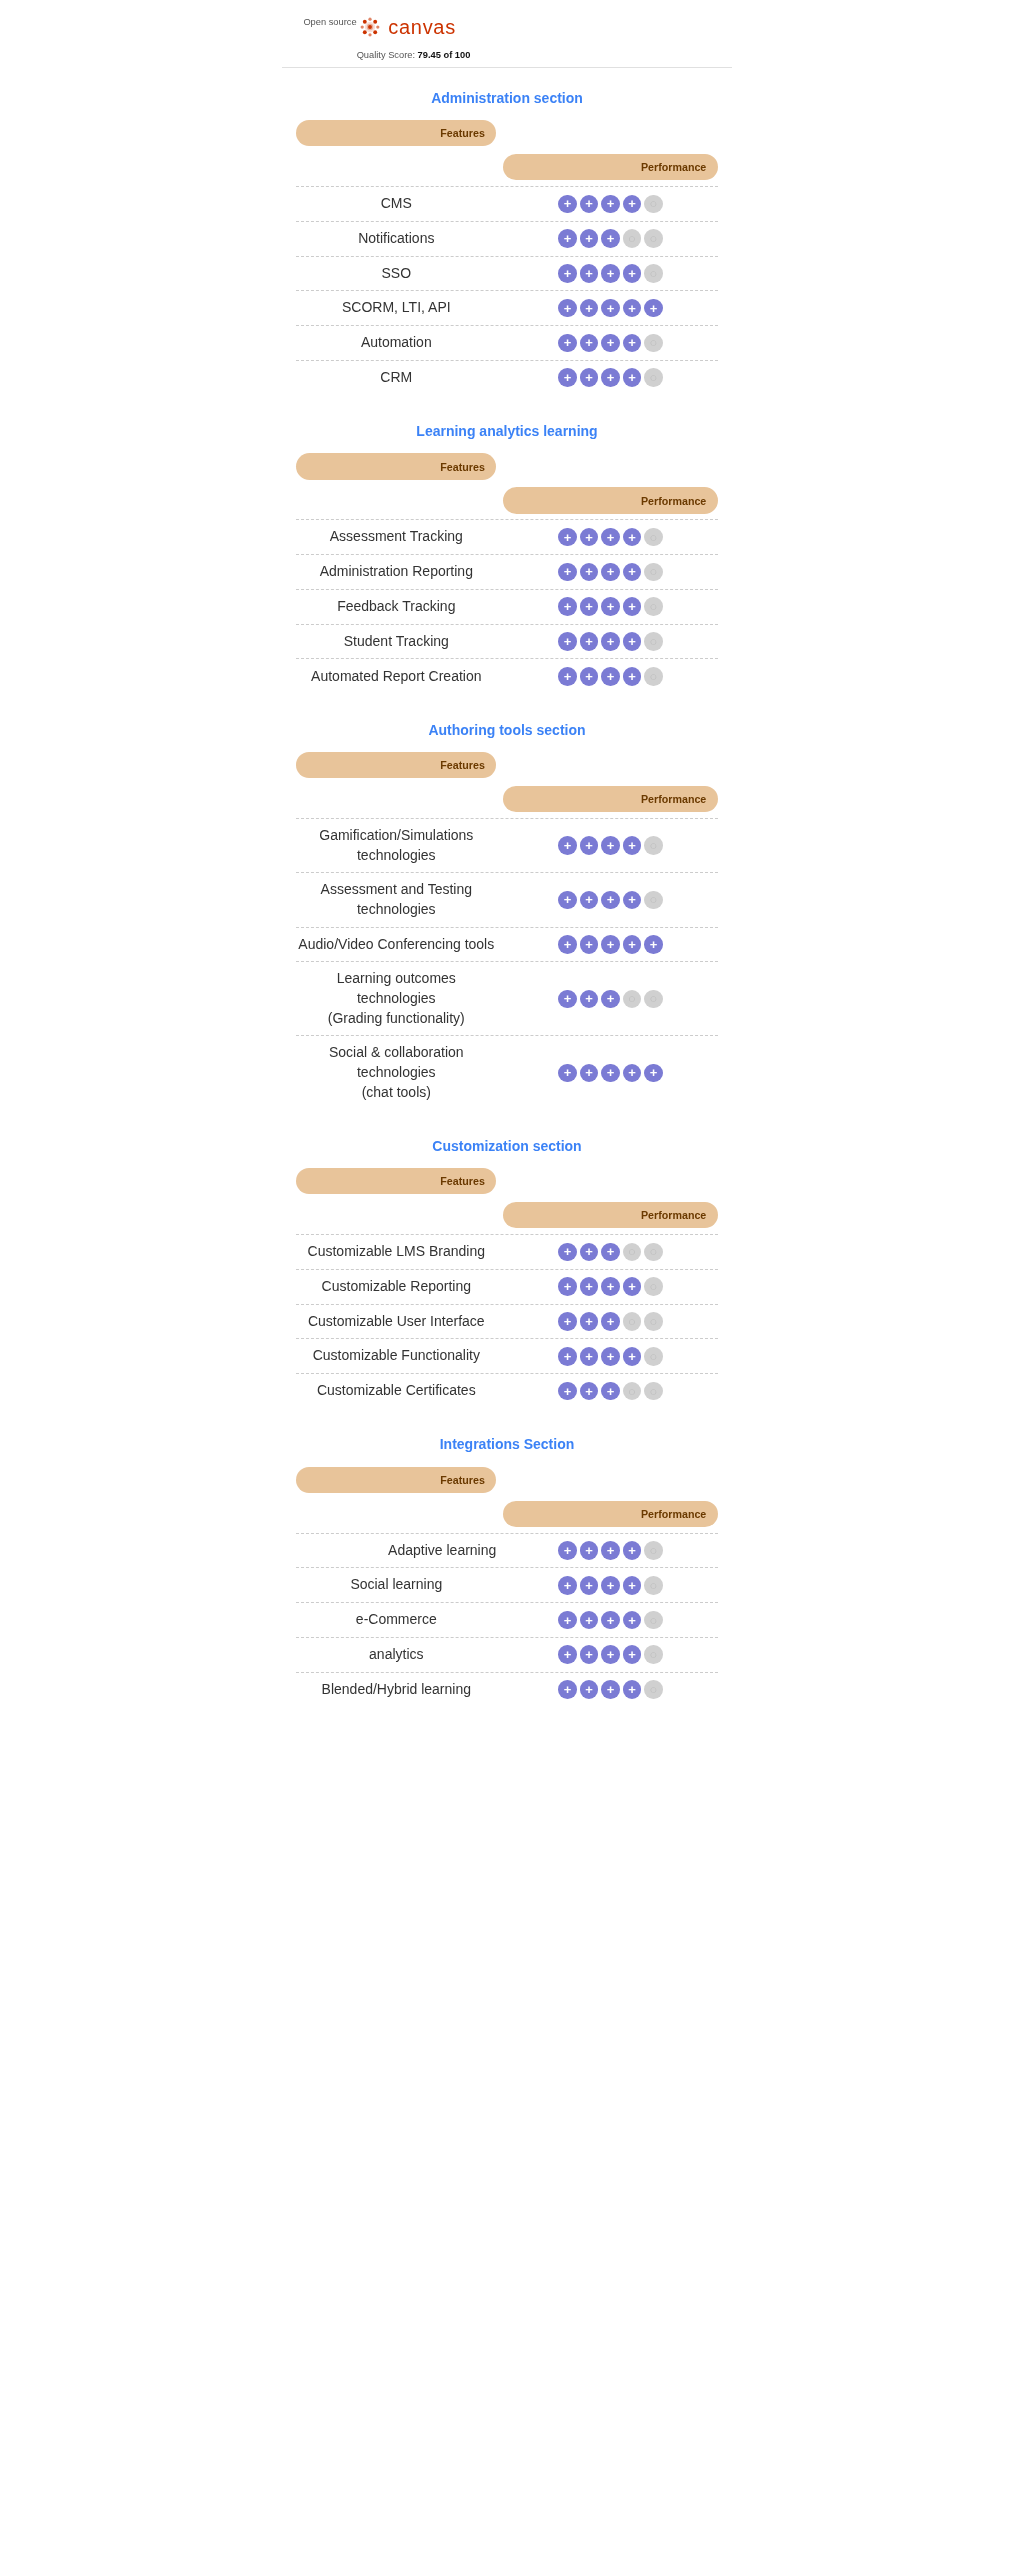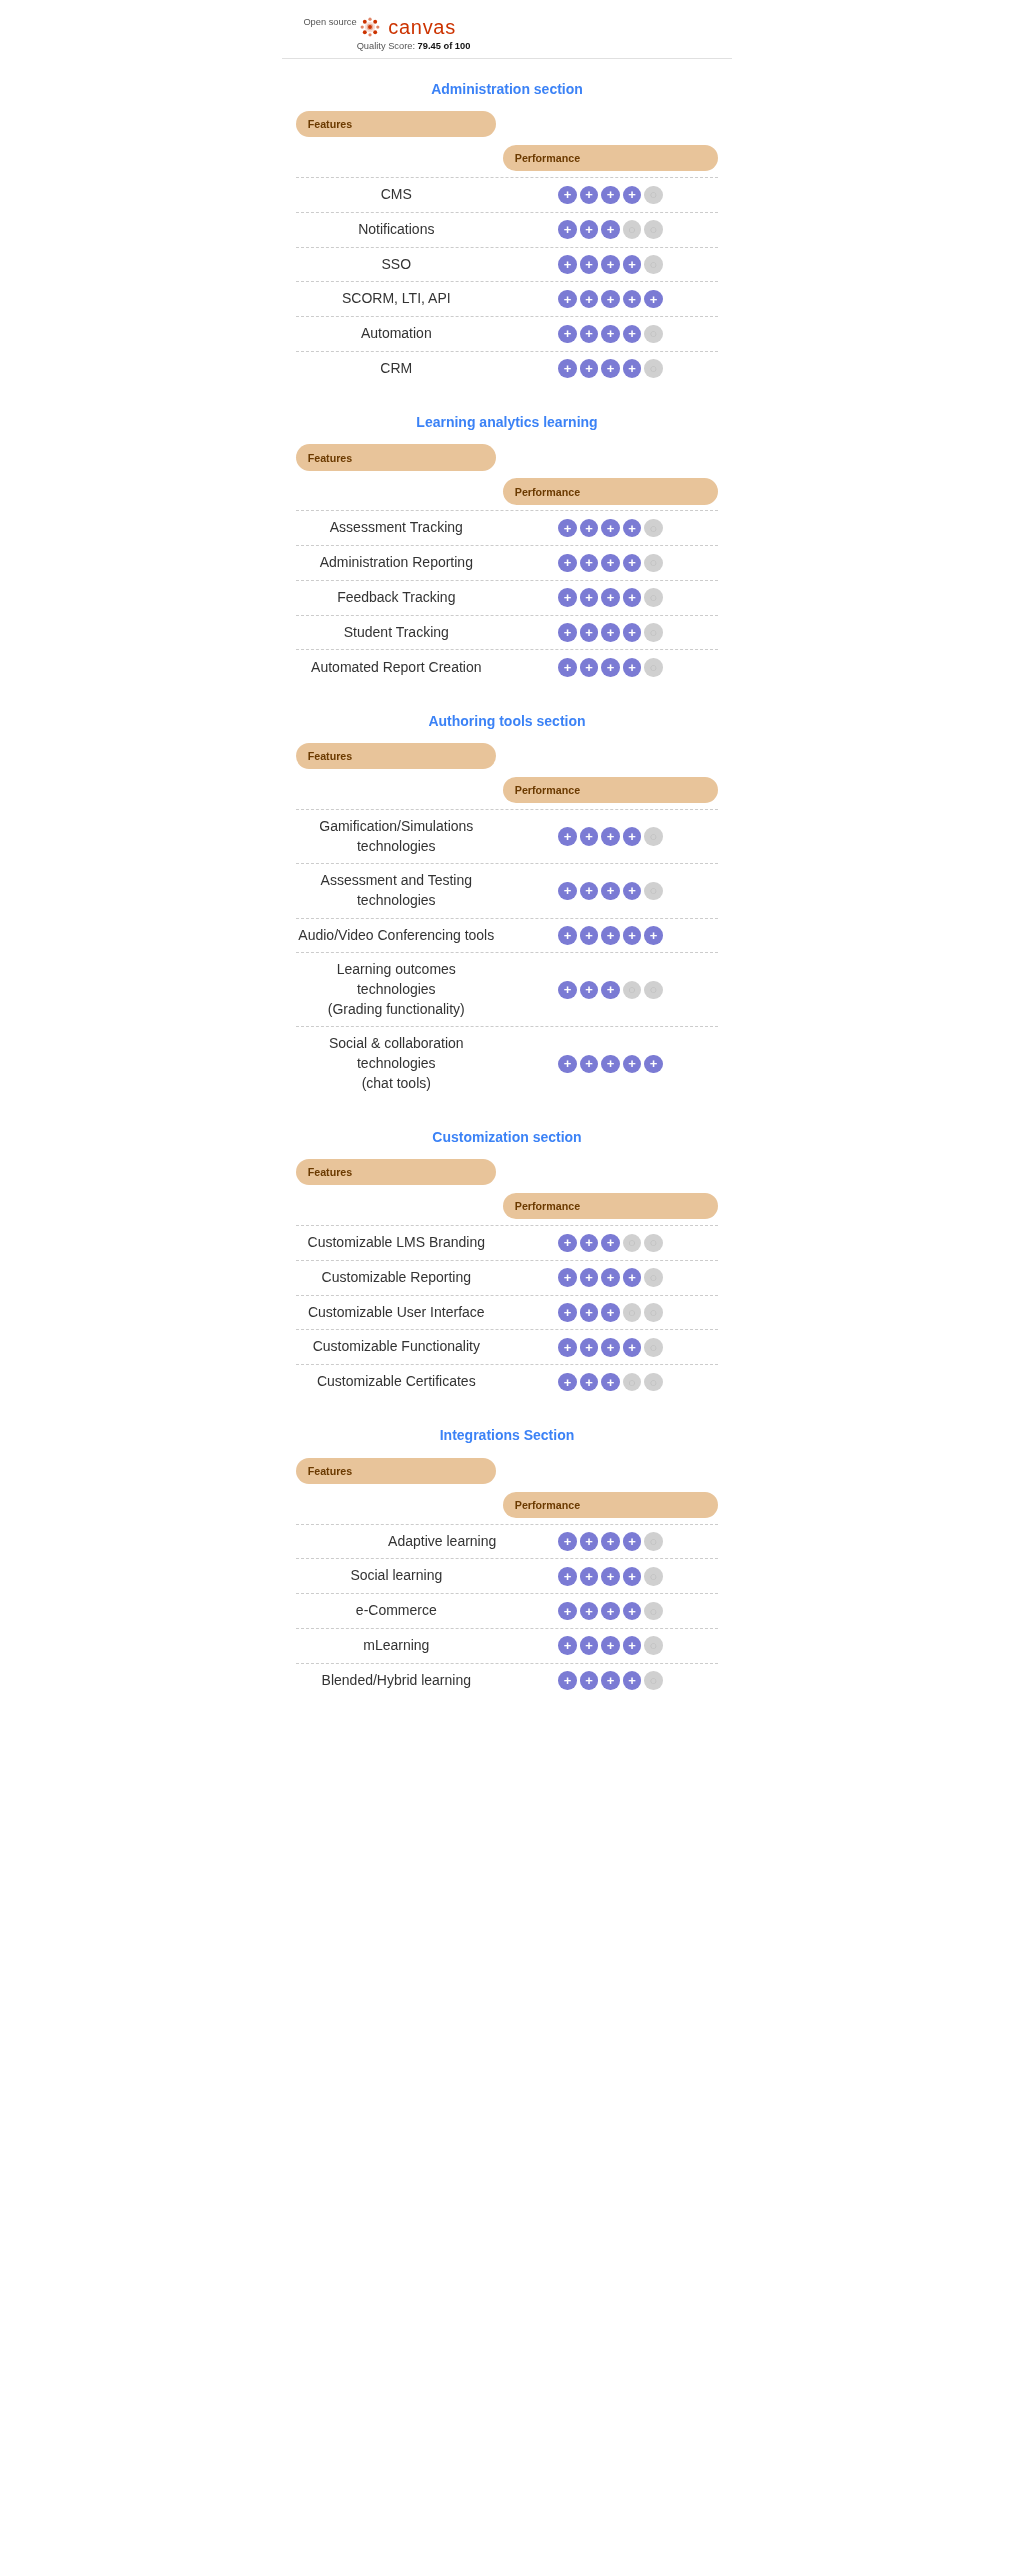--- a/index.html
+++ b/index.html
@@ -35,21 +35,21 @@
     .brand-name {
       font-size: 20px;
       font-weight: 400;
       color: #cc3300;
       letter-spacing: 0.7px;
     }
     .quality-score {
       font-size: 9.3px;
       color: #555;
       text-align: right;
-      margin-top: 1px;
+      margin-top: 10px;
     }
     .quality-score strong {
       color: #111;
     }
 
     .section {
       padding: 21.4px 14.3px 7.1px;
     }
     .section-title {
       text-align: center;
@@ -69,21 +69,21 @@
     }
     .col-features {
       flex: 0 0 200px;
     }
     .col-performance {
       flex: 1;
     }
     .header-pill {
       border-radius: 21.4px;
       padding: 7.1px 11.4px;
-      text-align: left;
+      text-align: right;
       font-weight: 700;
       font-size: 10.7px;
     }
     .features-pill {
       background: #e8c49a;
       color: #6b3a00;
     }
     .performance-pill {
       background: #e8c49a;
       color: #6b3a00;
@@ -462,21 +462,21 @@
           <div class="row-feature col-features" style="white-space: pre-line;">e-Commerce</div>
           <div class="row-performance col-performance">
             <div class="dot dot-filled">+</div>
             <div class="dot dot-filled">+</div>
             <div class="dot dot-filled">+</div>
             <div class="dot dot-filled">+</div>
             <div class="dot dot-empty">○</div>
           </div>
         </div>
         <div class="table-row">
-          <div class="row-feature col-features" style="white-space: pre-line;">mLearning</div>
+          <div class="row-feature col-features" style="white-space: pre-line;">analytics</div>
           <div class="row-performance col-performance">
             <div class="dot dot-filled">+</div>
             <div class="dot dot-filled">+</div>
             <div class="dot dot-filled">+</div>
             <div class="dot dot-filled">+</div>
             <div class="dot dot-empty">○</div>
           </div>
         </div>
         <div class="table-row">
           <div class="row-feature col-features" style="white-space: pre-line;">Blended/Hybrid learning</div>

